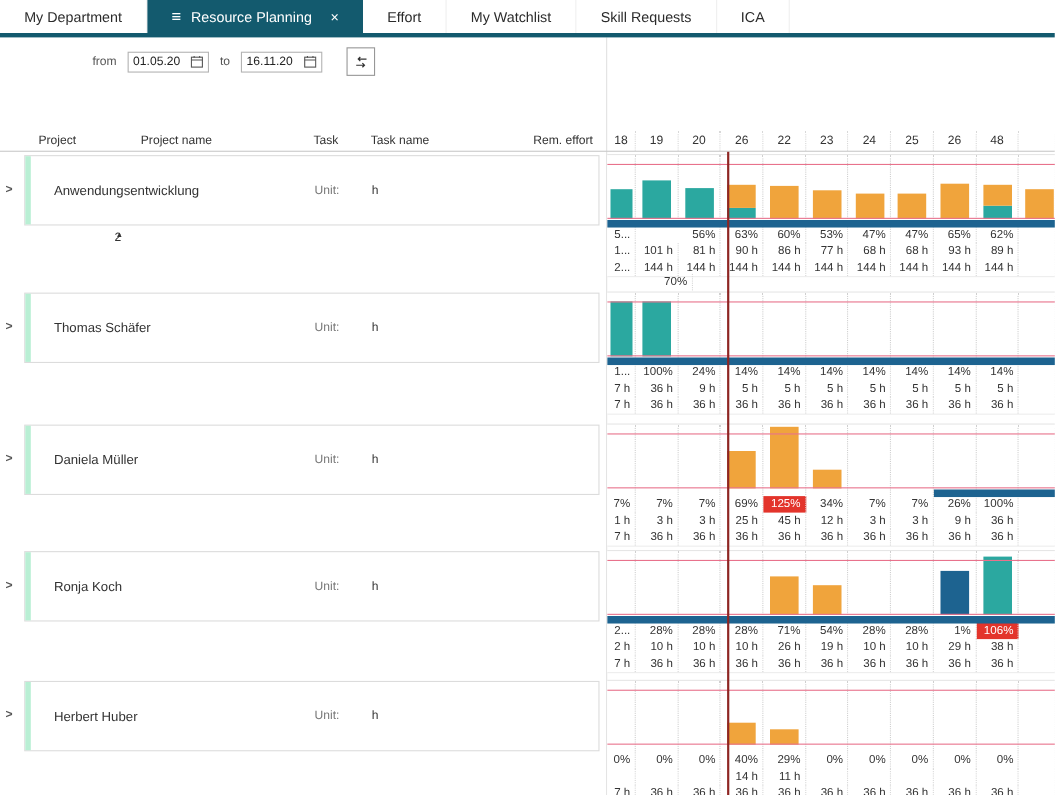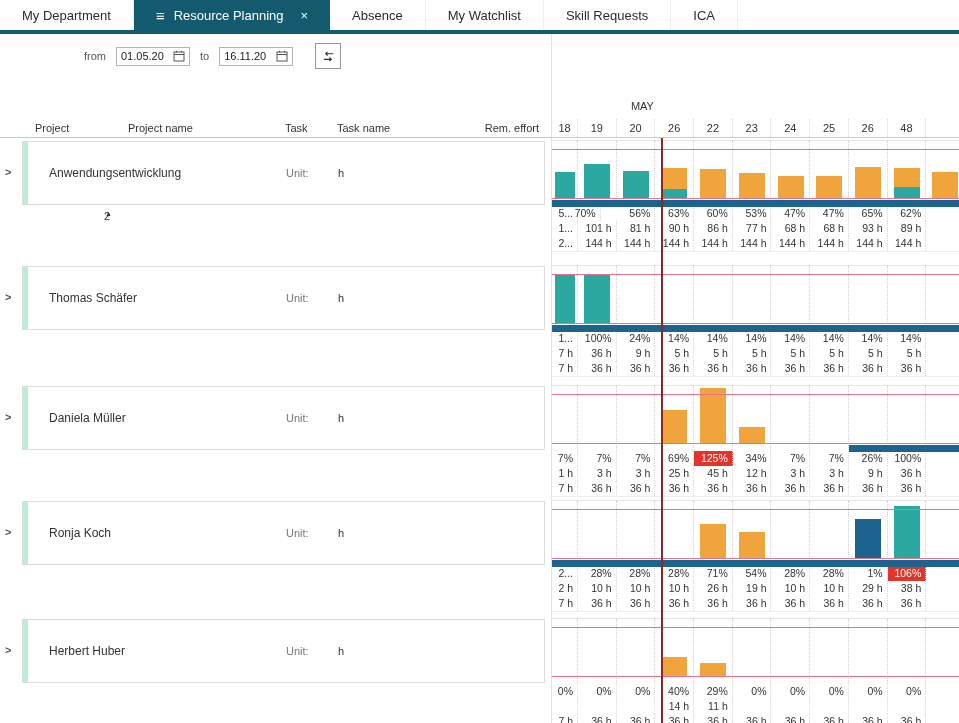--- a/index.html
+++ b/index.html
@@ -62,21 +62,21 @@
   <header class="tabbar">
       <div class="tab">
         <span>My Department</span>
       </div>
       <div class="tab active">
         <span class="micon">≡</span>
         <span>Resource Planning</span>
         <span class="xicon">×</span>
       </div>
       <div class="tab">
-        <span>Absence</span>
+        <span>Effort</span>
       </div>
       <div class="tab">
         <span>My Watchlist</span>
       </div>
       <div class="tab">
         <span>Skill Requests</span>
       </div>
       <div class="tab">
         <span>ICA</span>
       </div>
@@ -155,21 +155,20 @@
       <div class="lrow" style="top: 585px;">
         <div class="mint"></div>
         <div class="rname">Herbert Huber</div>
         <div class="ulabel">Unit:</div>
         <div class="uval">h</div>
       </div>
     </div>
 
   <div class="rpanel">
     <div class="mrow">
-        <div class="mcell" style="left: 0px; width: 180.8px;">MAY</div>
       </div>
     <div class="wrow">
         <div class="wcell" style="left: 0px; width: 26px;">18</div>
         <div class="wcell" style="left: 26px; width: 38.7px;">19</div>
         <div class="wcell" style="left: 64.7px; width: 38.7px;">20</div>
         <div class="wcell" style="left: 103.4px; width: 38.7px;">26</div>
         <div class="wcell" style="left: 142.1px; width: 38.7px;">22</div>
         <div class="wcell" style="left: 180.8px; width: 38.7px;">23</div>
         <div class="wcell" style="left: 219.5px; width: 38.7px;">24</div>
         <div class="wcell" style="left: 258.2px; width: 38.7px;">25</div>
@@ -203,21 +202,21 @@
         <div class="bar" style="left: 264.2px; width: 26px; height: 23.5px; bottom: 8px; background: rgb(240, 164, 60);"></div>
         <div class="bar" style="left: 302.9px; width: 26px; height: 32.5px; bottom: 8px; background: rgb(240, 164, 60);"></div>
         <div class="bar" style="left: 341.6px; width: 26px; height: 12.5px; bottom: 8px; background: rgb(43, 168, 160);"></div>
         <div class="bar" style="left: 341.6px; width: 26px; height: 18.5px; bottom: 20.5px; background: rgb(240, 164, 60);"></div>
         <div class="bar" style="left: 380.3px; width: 26px; height: 27.5px; bottom: 8px; background: rgb(240, 164, 60);"></div>
         <div class="bbar" style="left: 0px; width: 408px;"></div>
       </div>
       <div class="vals" style="top: 206px;">
         <div class="vrow">
           <div class="vcell" style="left: 0px; width: 26px;">5...</div>
-          <div class="vcell" style="left: 10px; width: 38.7px;">70%</div>
+          <div class="vcell" style="left: 39px; width: 38.7px; margin-top: 43px;">70%</div>
           <div class="vcell" style="left: 64.7px; width: 38.7px;">56%</div>
           <div class="vcell" style="left: 103.4px; width: 38.7px;">63%</div>
           <div class="vcell" style="left: 142.1px; width: 38.7px;">60%</div>
           <div class="vcell" style="left: 180.8px; width: 38.7px;">53%</div>
           <div class="vcell" style="left: 219.5px; width: 38.7px;">47%</div>
           <div class="vcell" style="left: 258.2px; width: 38.7px;">47%</div>
           <div class="vcell" style="left: 296.9px; width: 38.7px;">65%</div>
           <div class="vcell" style="left: 335.6px; width: 38.7px;">62%</div>
           <div class="vcell" style="left: 374.3px; width: 33.7px;"></div>
         </div>

